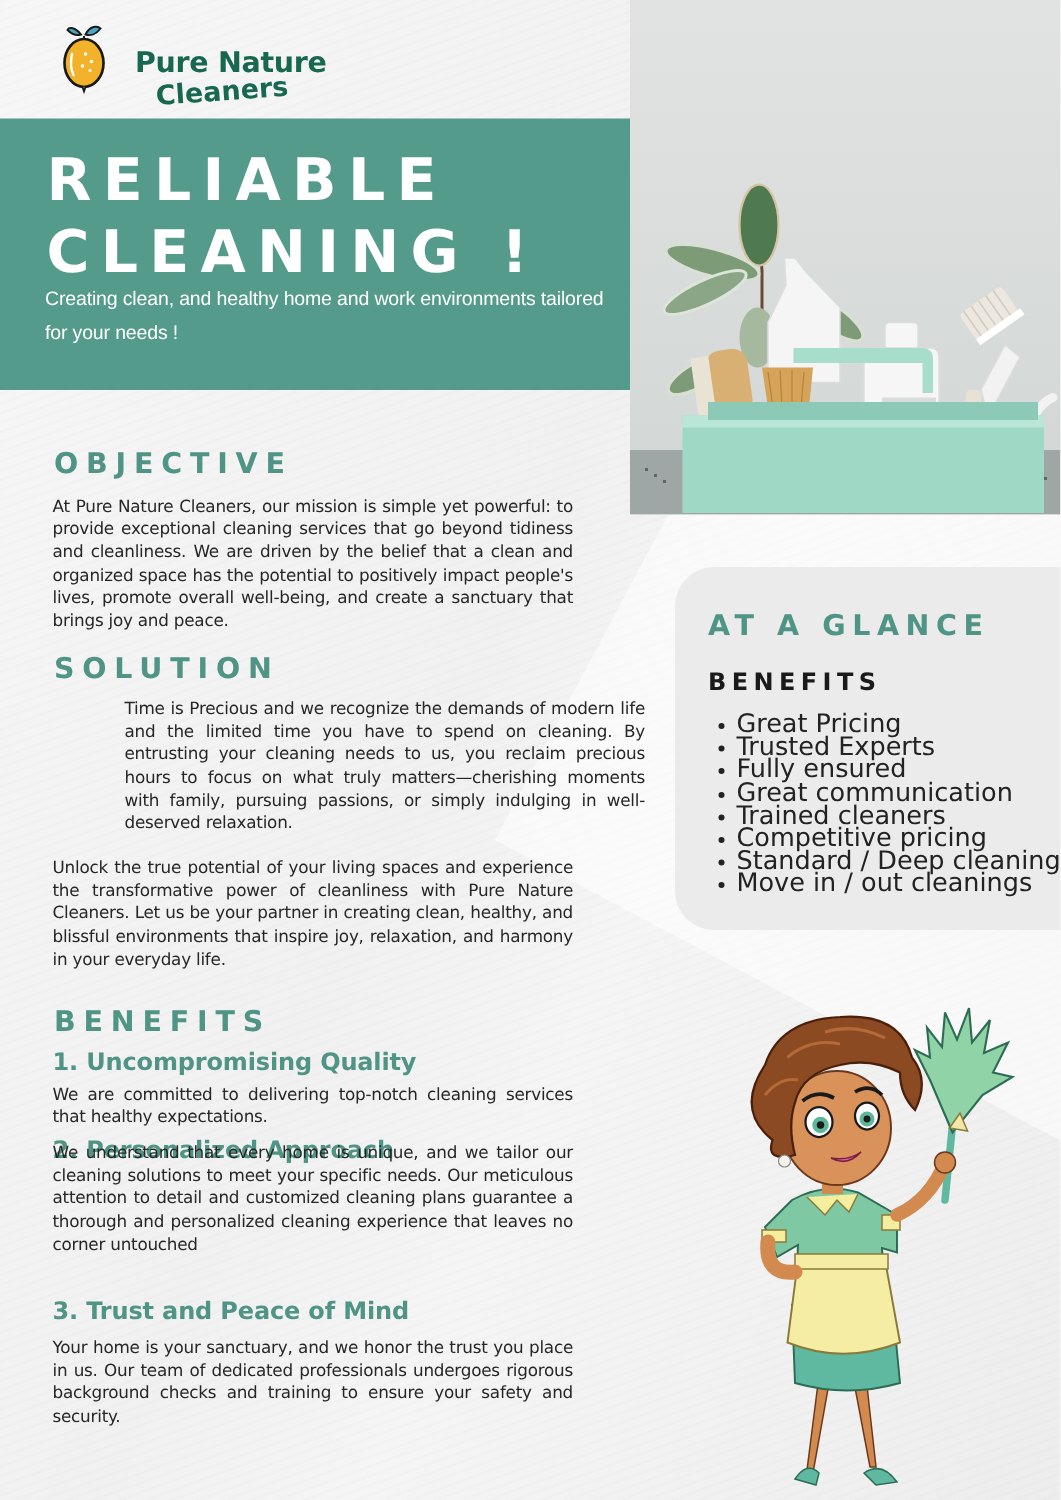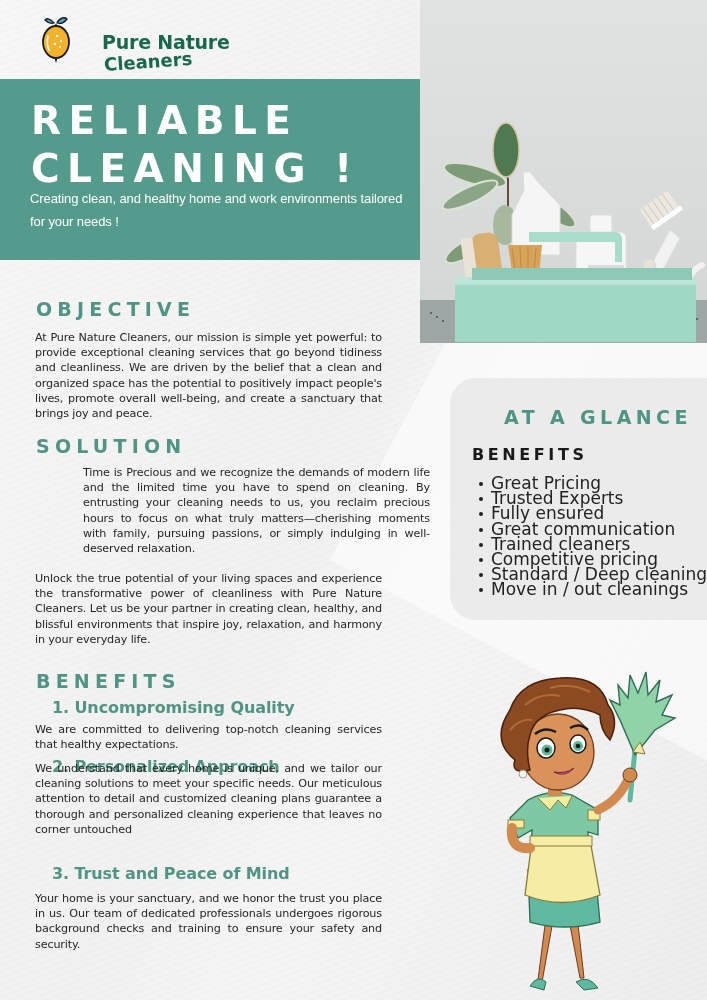--- a/index.html
+++ b/index.html
@@ -20,21 +20,21 @@
     background: rgba(255,255,255,0.55);
     transform: rotate(-62deg);
     transform-origin: left top;
     pointer-events: none;
   }
 
   
   .logo { position: absolute; left: 40px; top: 14px; width: 200px; height: 52px; }
   .logo-icon { position: absolute; left: 0; top: 0; width: 32px; height: 50px; }
   .logo-text1 {
-    position: absolute; left: 62px; top: 17px;
+    position: absolute; left: 50px; top: 17px;
     font-family: "DejaVu Sans", sans-serif; font-weight: bold;
     font-size: 19px; color: #17684f; letter-spacing: -0.2px; white-space: nowrap;
   }
   .logo-text2 {
     position: absolute; left: 64px; top: 40px;
     font-family: "DejaVu Sans", sans-serif; font-weight: bold;
     font-size: 18px; color: #17684f; white-space: nowrap;
     transform: rotate(-4deg); transform-origin: left center;
   }
 
@@ -73,33 +73,33 @@
   }
   .para {
     position: absolute; left: 35px; width: 347px;
     font-family: "DejaVu Sans", sans-serif;
     font-size: 11.2px; line-height: 15.2px; color: #262626;
     text-align: justify; letter-spacing: -0.15px;
   }
   .h-sub {
     position: absolute; left: 35px;
     font-family: "DejaVu Sans", sans-serif;
-    font-size: 16px; color: #4f9484; letter-spacing: -0.1px; white-space: nowrap; margin-left: 17px;
+    font-size: 16px; color: #4f9484; letter-spacing: -0.1px; white-space: nowrap;
   }
 
   
   .glance {
     position: absolute; left: 450px; top: 378px; width: 257px; height: 242px;
     background: rgba(232,233,232,0.9);
     border-radius: 26px 0 0 26px;
   }
   .glance-title {
     position: absolute; left: 22px; top: 28px;
     font-family: "DejaVu Sans", sans-serif; font-weight: bold;
-    font-size: 19px; color: #4f9484; letter-spacing: 4.4px; white-space: nowrap; margin-left: 32px;
+    font-size: 19px; color: #4f9484; letter-spacing: 4.4px; white-space: nowrap;
   }
   .glance-sub {
     position: absolute; left: 22px; top: 67px;
     font-family: "DejaVu Sans", sans-serif;
     font-size: 16px; color: #1a1a1a; letter-spacing: 3.6px;
   }
   .glance-list {
     position: absolute; left: 28px; top: 98px; list-style: none;
     font-family: "DejaVu Sans", sans-serif;
     font-size: 17px; line-height: 15.2px; color: #222;

